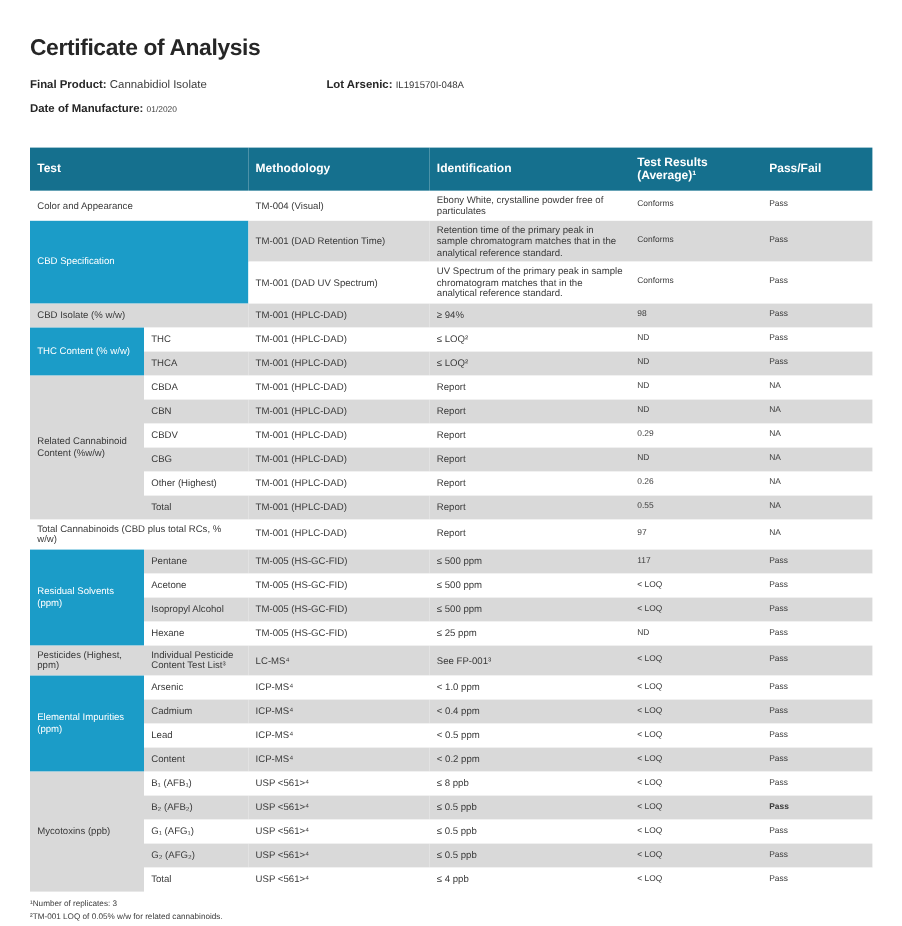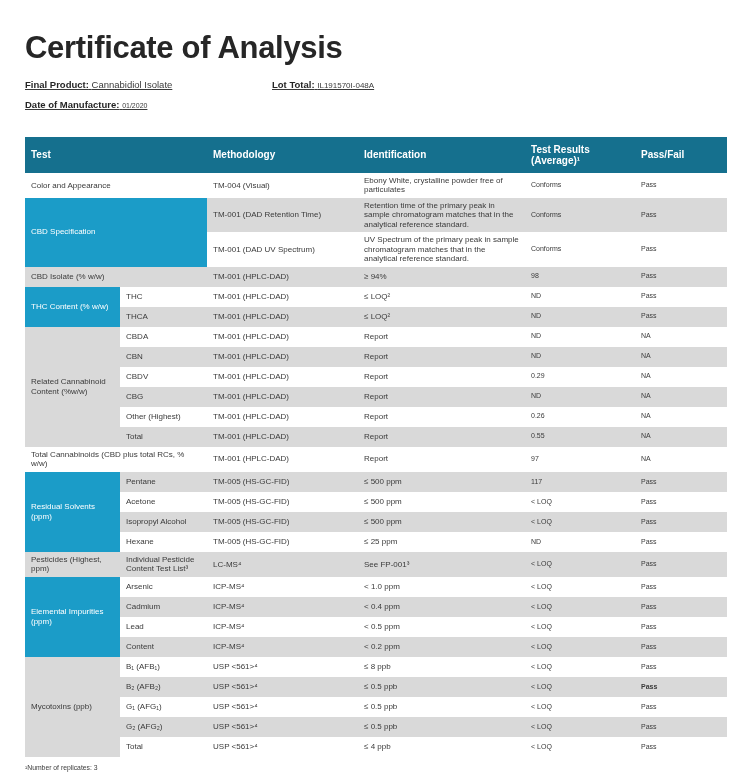--- a/index.html
+++ b/index.html
@@ -7,24 +7,24 @@
     width:752px;height:772px;
     background:#ffffff;
     font-family:"Liberation Sans","DejaVu Sans",sans-serif;
     color:#3a3a3a;
     overflow:hidden;
   }
   .page{padding:26px 25px 0 25px;}
 
   
   .doc-title{
-    font-size:31px;font-weight:bold;color:#262626;
+    font-size:19px;font-weight:bold;color:#262626;
     margin:4px 0 13px 0;letter-spacing:-0.3px;
   }
-  .info-line{display:flex;align-items:flex-end;margin-bottom:9px;text-decoration:underline;}
+  .info-line{display:flex;align-items:flex-end;margin-bottom:9px;}
   .info-pair{font-size:9.5px;}
   .info-pair .lbl{font-weight:bold;color:#262626;}
   .info-pair .val{font-weight:normal;}
   .pair-product{width:247px;}
   .pair-lot .val{font-size:8px;}
   .pair-date .val{font-size:7px;}
 
   
   table.coa{
     border-collapse:collapse;table-layout:fixed;
@@ -59,21 +59,21 @@
 <div class="page">
 
   <div class="doc-title">Certificate of Analysis</div>
 
   <div class="info-line">
     <div class="info-pair pair-product">
       <span class="lbl">Final Product:</span>
       <span class="val">Cannabidiol Isolate</span>
     </div>
     <div class="info-pair pair-lot">
-      <span class="lbl">Lot Total:</span>
+      <span class="lbl">Lot Arsenic:</span>
       <span class="val">IL191570I-048A</span>
     </div>
   </div>
 
   <div class="info-line">
     <div class="info-pair pair-date">
       <span class="lbl">Date of Manufacture:</span>
       <span class="val">01/2020</span>
     </div>
   </div>

